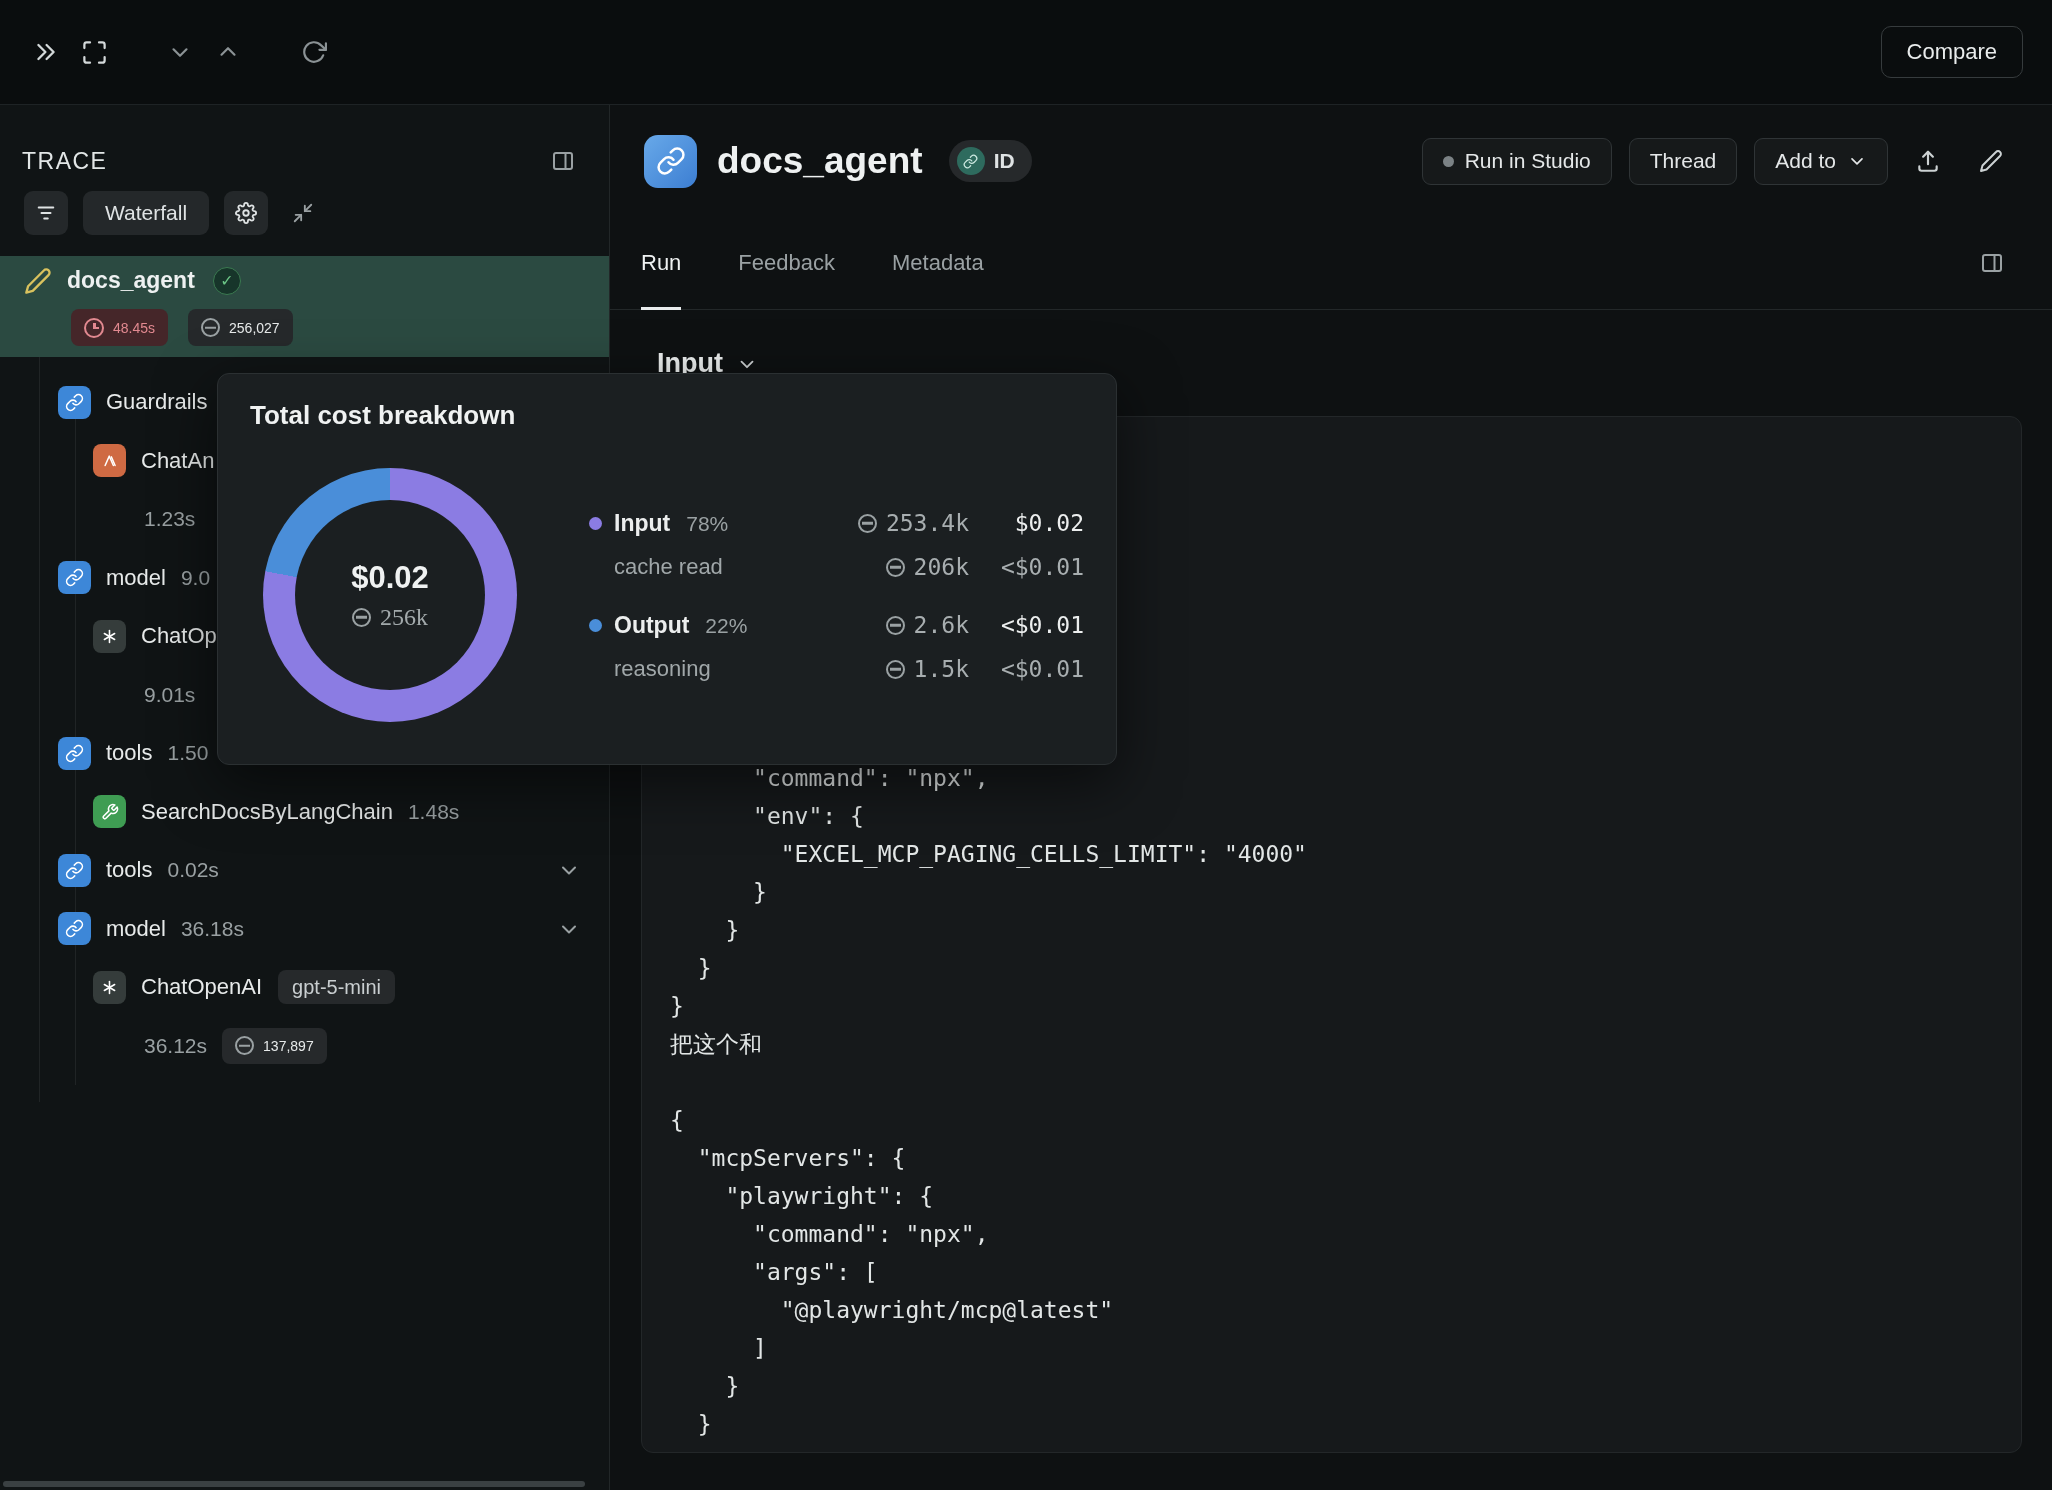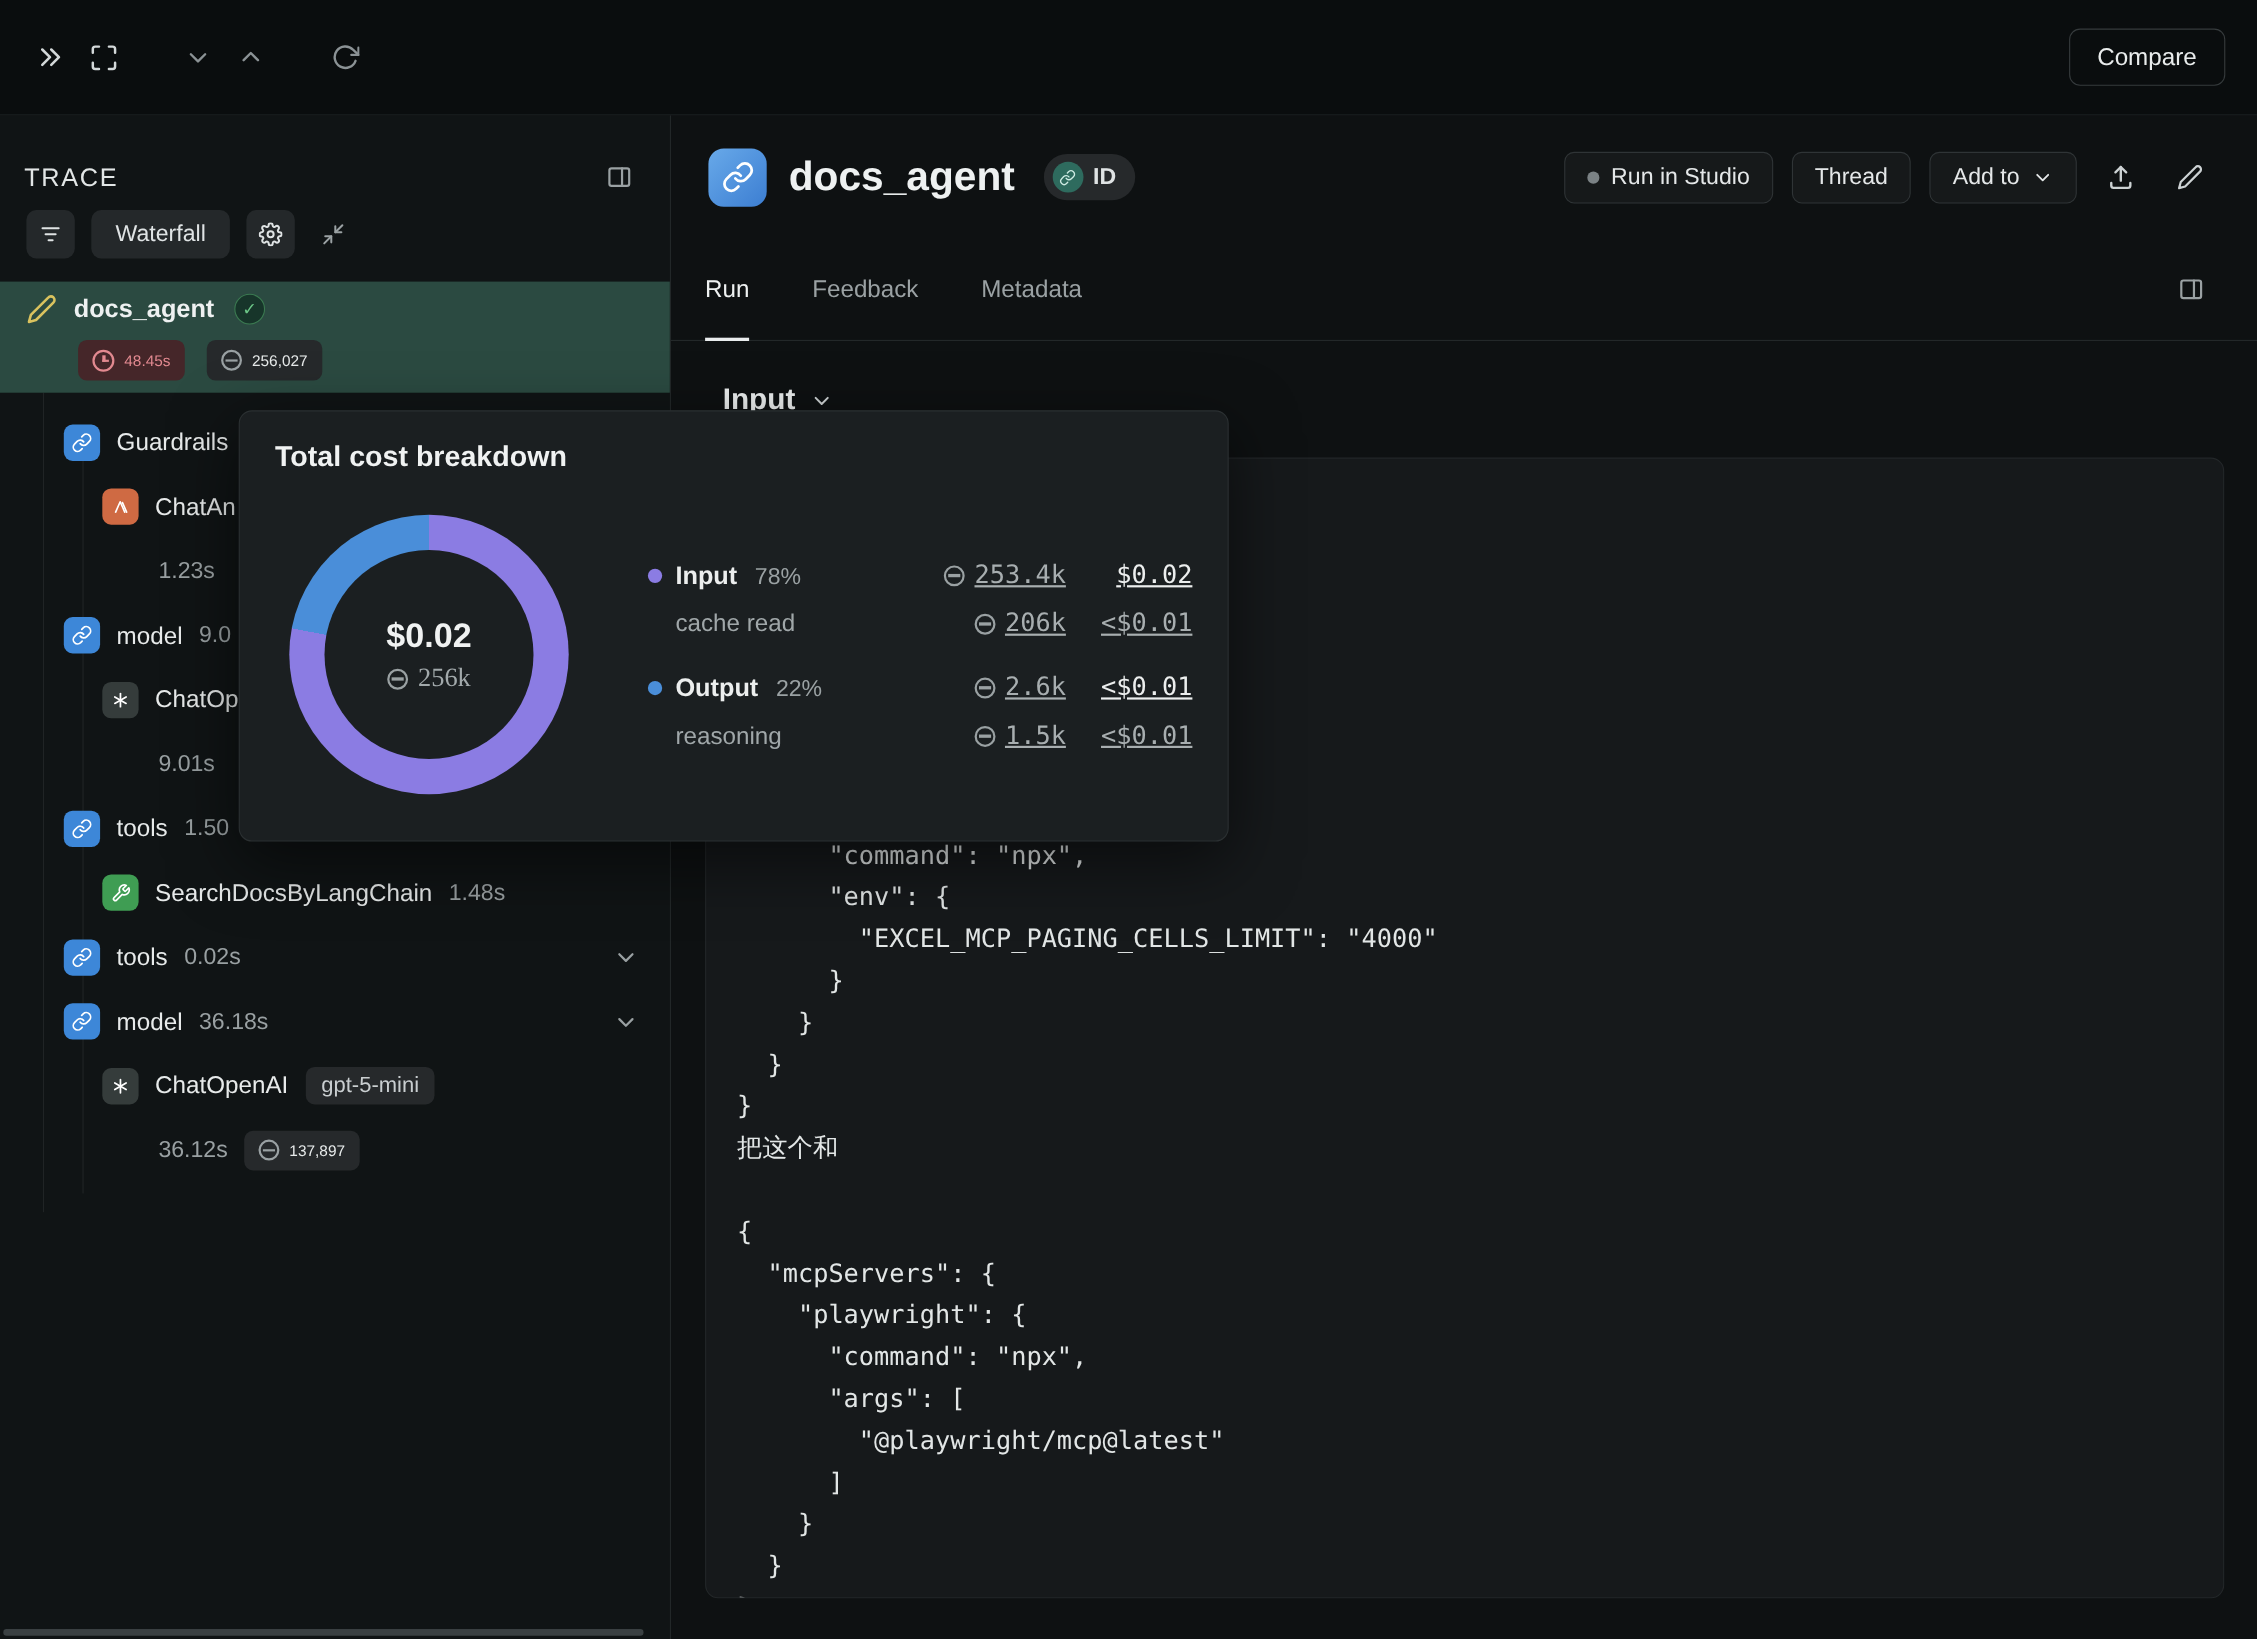--- a/index.html
+++ b/index.html
@@ -115,21 +115,21 @@
   .center-tokens { display:flex; align-items:center; gap:9px; color:#a2a9ab; font-size:24px; font-family:Liberation Serif, serif; }
   .legend { position:absolute; left:371px; right:32px; top:127px; }
   .lrow { display:grid; grid-template-columns:25px 1fr 170px 115px; align-items:center; height:44px; }
   .lrow.gap-top { margin-top:14px; }
   .ldot { width:13px; height:13px; border-radius:50%; }
   .lmain { display:flex; align-items:baseline; gap:16px; }
   .llabel { font-size:23px; font-weight:600; color:#eceeee; }
   .lsub { font-size:22px; color:#a0a7a9; }
   .lpct { font-size:21px; color:#9aa1a3; }
   .ltok { display:flex; align-items:center; justify-content:flex-end; gap:9px; }
-  .mono { font-family:"DejaVu Sans Mono",monospace; font-size:23px; color:#a8aeb0;text-decoration:underline; }
+  .mono { font-family:"DejaVu Sans Mono",monospace; font-size:23px; color:#a8aeb0; }
   .lamt { text-align:right; }
   .lamt.bright { color:#eceeee; }
 </style>
 </head>
 <body>
 
 <svg width="0" height="0" style="position:absolute">
   <defs>
     <symbol id="i-chevrons-right" viewBox="0 0 24 24">
         <polyline points="5.5 6 11.5 12 5.5 18"></polyline>

